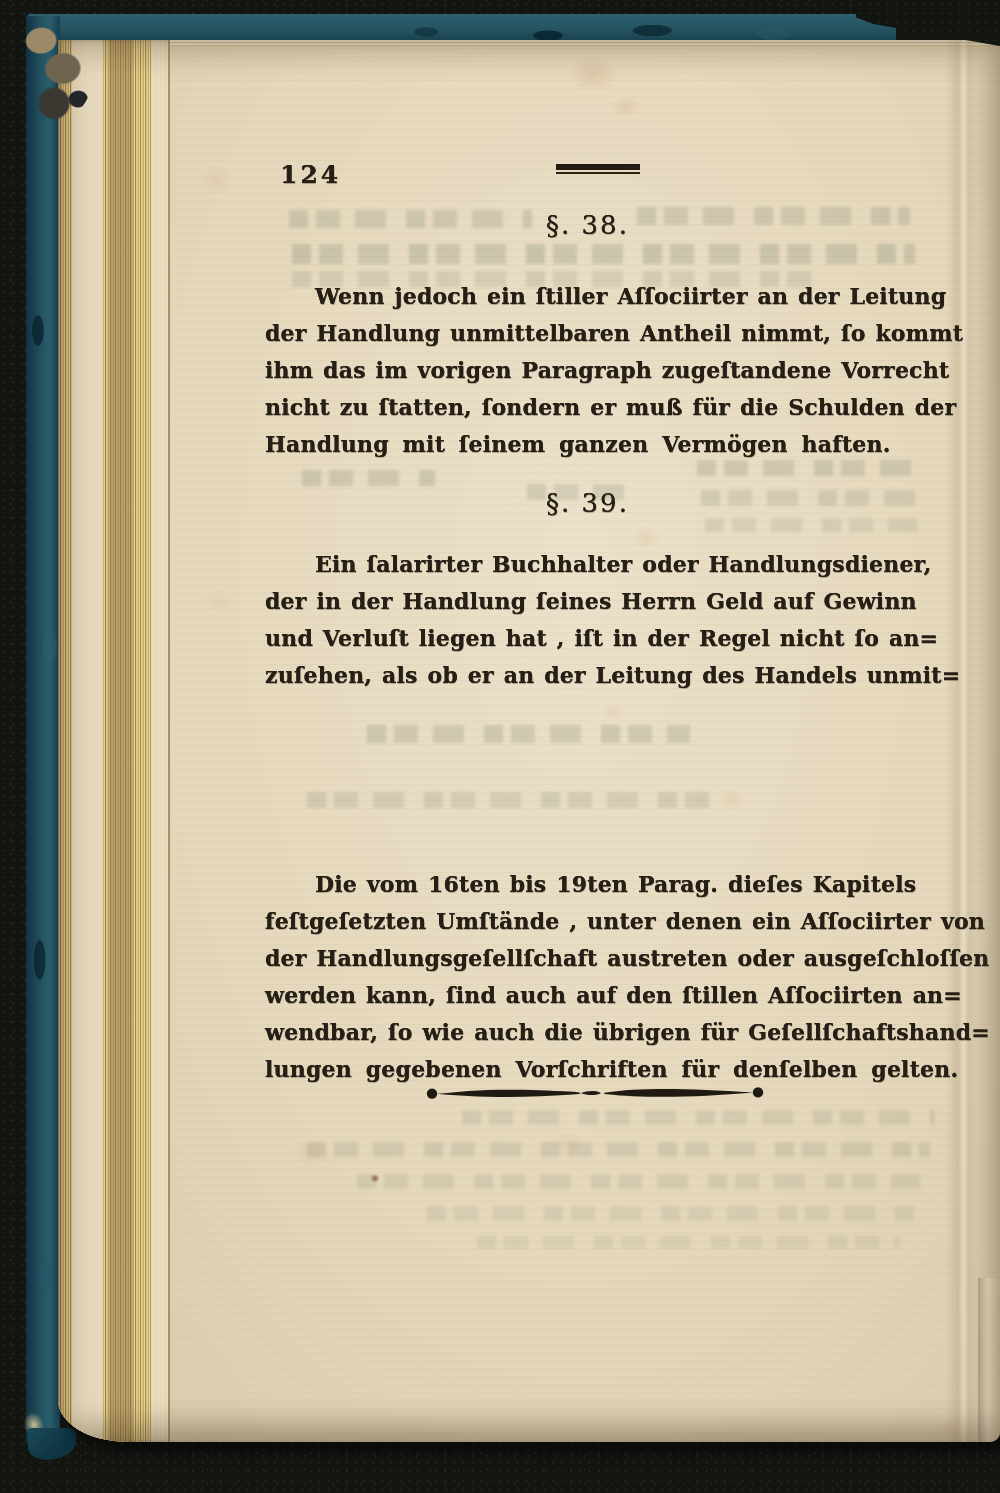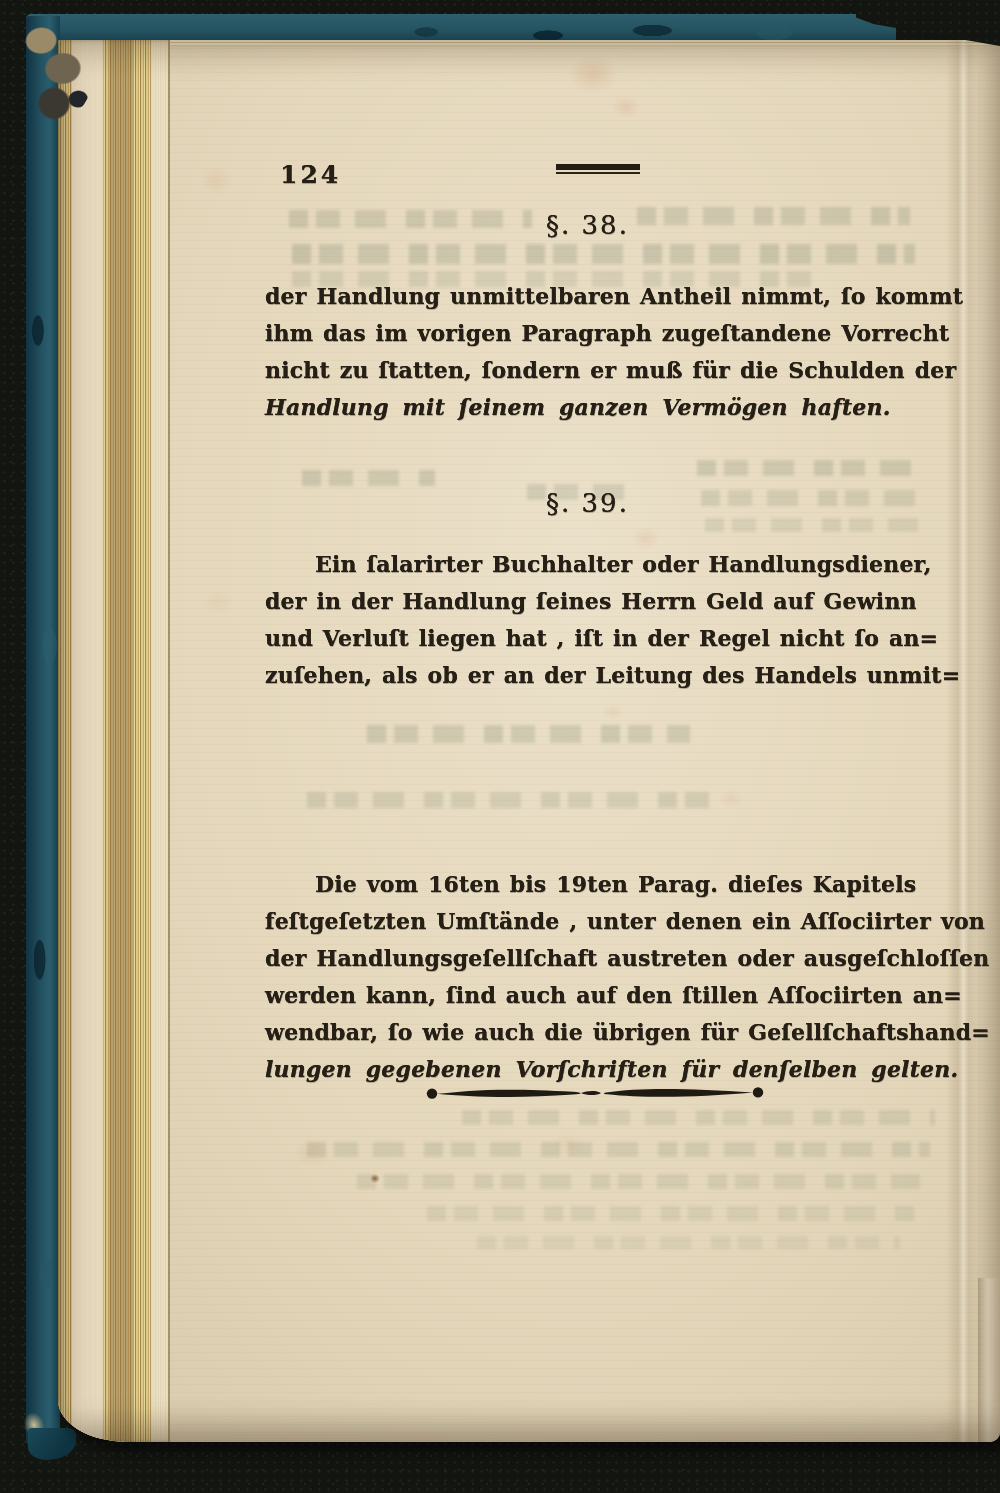--- a/index.html
+++ b/index.html
@@ -91,21 +91,21 @@
   .h38{top:168px;} .h39{top:446px;} .h40{top:716px;}
   .para{position:absolute;left:207px;width:645px;}
   .p1{top:238px;} .p2{top:506px;} .p3{top:778px;margin-top:48px;}
   .line{
     height:37px;line-height:37px;font-size:22px;font-weight:bold;
     letter-spacing:.2px;word-spacing:2px;white-space:nowrap;
     text-align:justify;text-align-last:justify;
   }
   .line.indent{padding-left:50px;}
   .line.short{text-align-last:left;}
-  .line.med{text-align-last:left;word-spacing:6px;font-style:italic;}
+  .line.med{text-align-last:left;word-spacing:6px;}
   .ornament{position:absolute;left:367px;top:1045px;width:340px;height:16px;fill:#1f1a12;}
   
   .ghost{
     position:absolute;filter:blur(1.6px);pointer-events:none;
     background:repeating-linear-gradient(90deg,
       rgba(122,132,108,0) 0 7px, rgba(122,132,108,.55) 7px 26px,
       rgba(122,132,108,0) 26px 34px, rgba(122,132,108,.50) 34px 58px,
       rgba(122,132,108,0) 58px 73px, rgba(122,132,108,.50) 73px 104px,
       rgba(122,132,108,0) 104px 117px);
   }
@@ -176,20 +176,21 @@
     <div class="dot" style="left:312px;top:1134px;width:10px;height:9px;opacity:.85"></div>
 
     <div class="crease"></div>
     <div class="sliver"></div>
 
     <div class="pagenum ink">124</div>
     <div class="top-rule"></div>
 
     <div class="sec-head h38 ink">§. 38.</div>
     <div class="para p1">
+      <div class="line indent ink">Wenn jedoch ein ſtiller Aſſociirter an der Leitung</div>
       <div class="line ink">der Handlung unmittelbaren Antheil nimmt, ſo kommt</div>
       <div class="line ink">ihm das im vorigen Paragraph zugeſtandene Vorrecht</div>
       <div class="line ink">nicht zu ſtatten, ſondern er muß für die Schulden der</div>
       <div class="line med ink">Handlung mit ſeinem ganzen Vermögen haften.</div>
     </div>
 
     <div class="sec-head h39 ink">§. 39.</div>
     <div class="para p2">
       <div class="line indent ink">Ein ſalarirter Buchhalter oder Handlungsdiener,</div>
       <div class="line ink">der in der Handlung ſeines Herrn Geld auf Gewinn</div>

